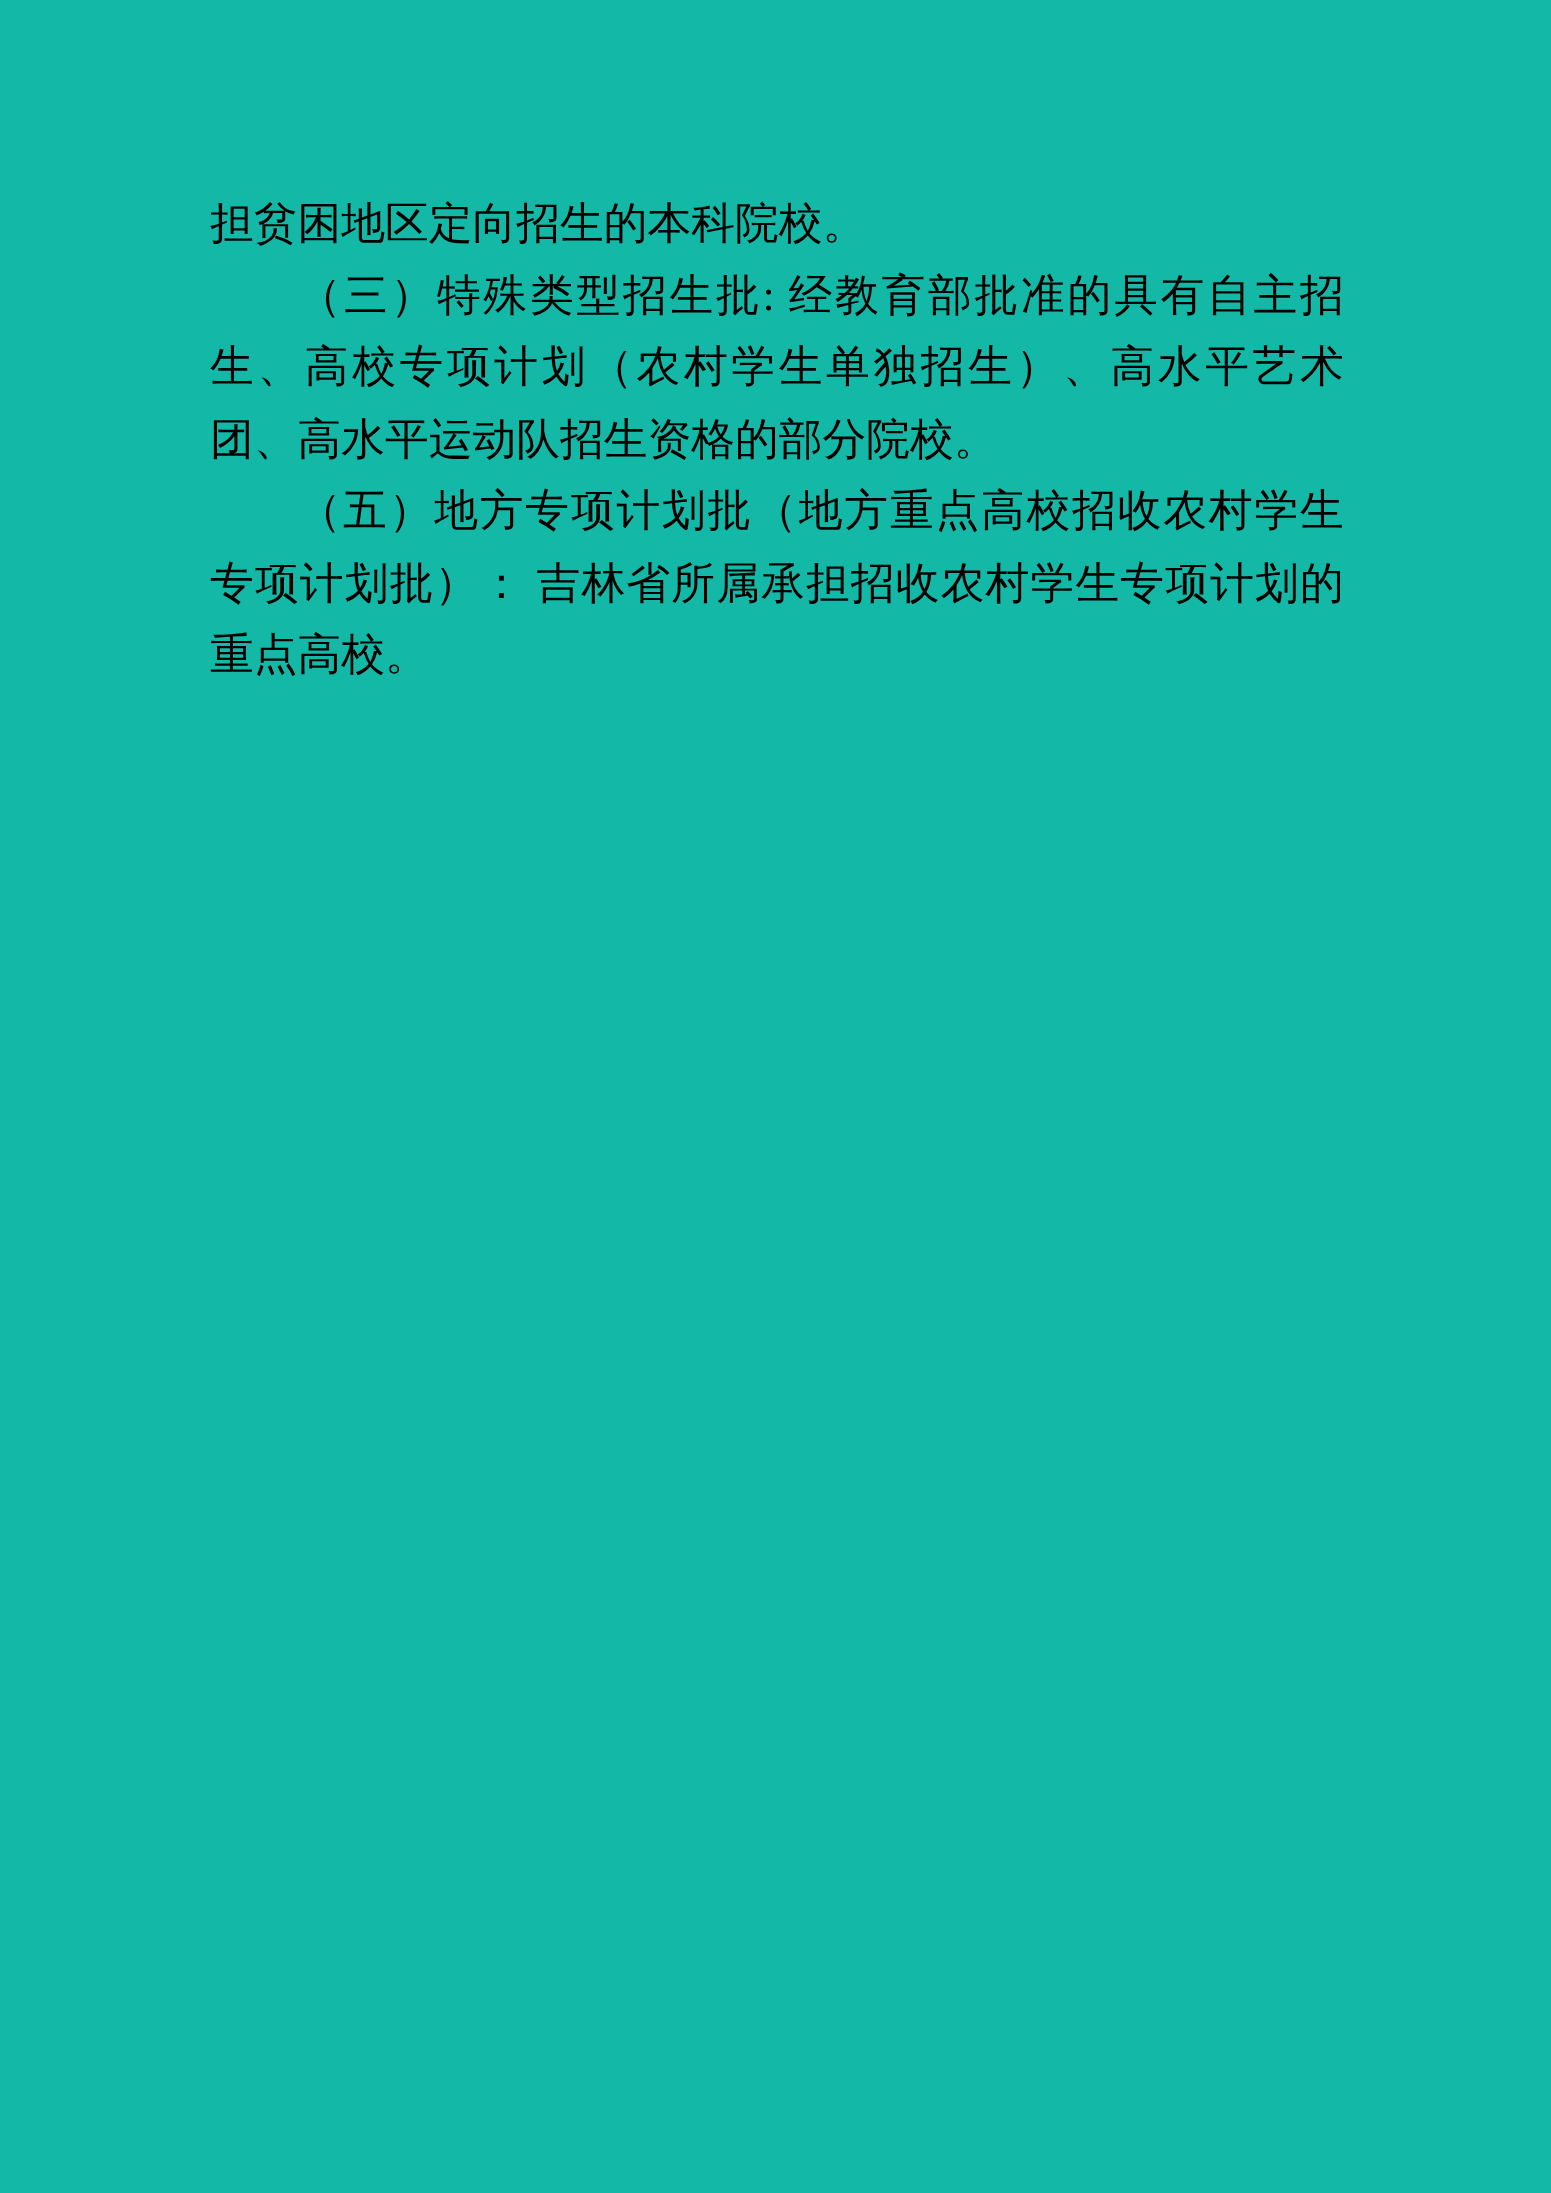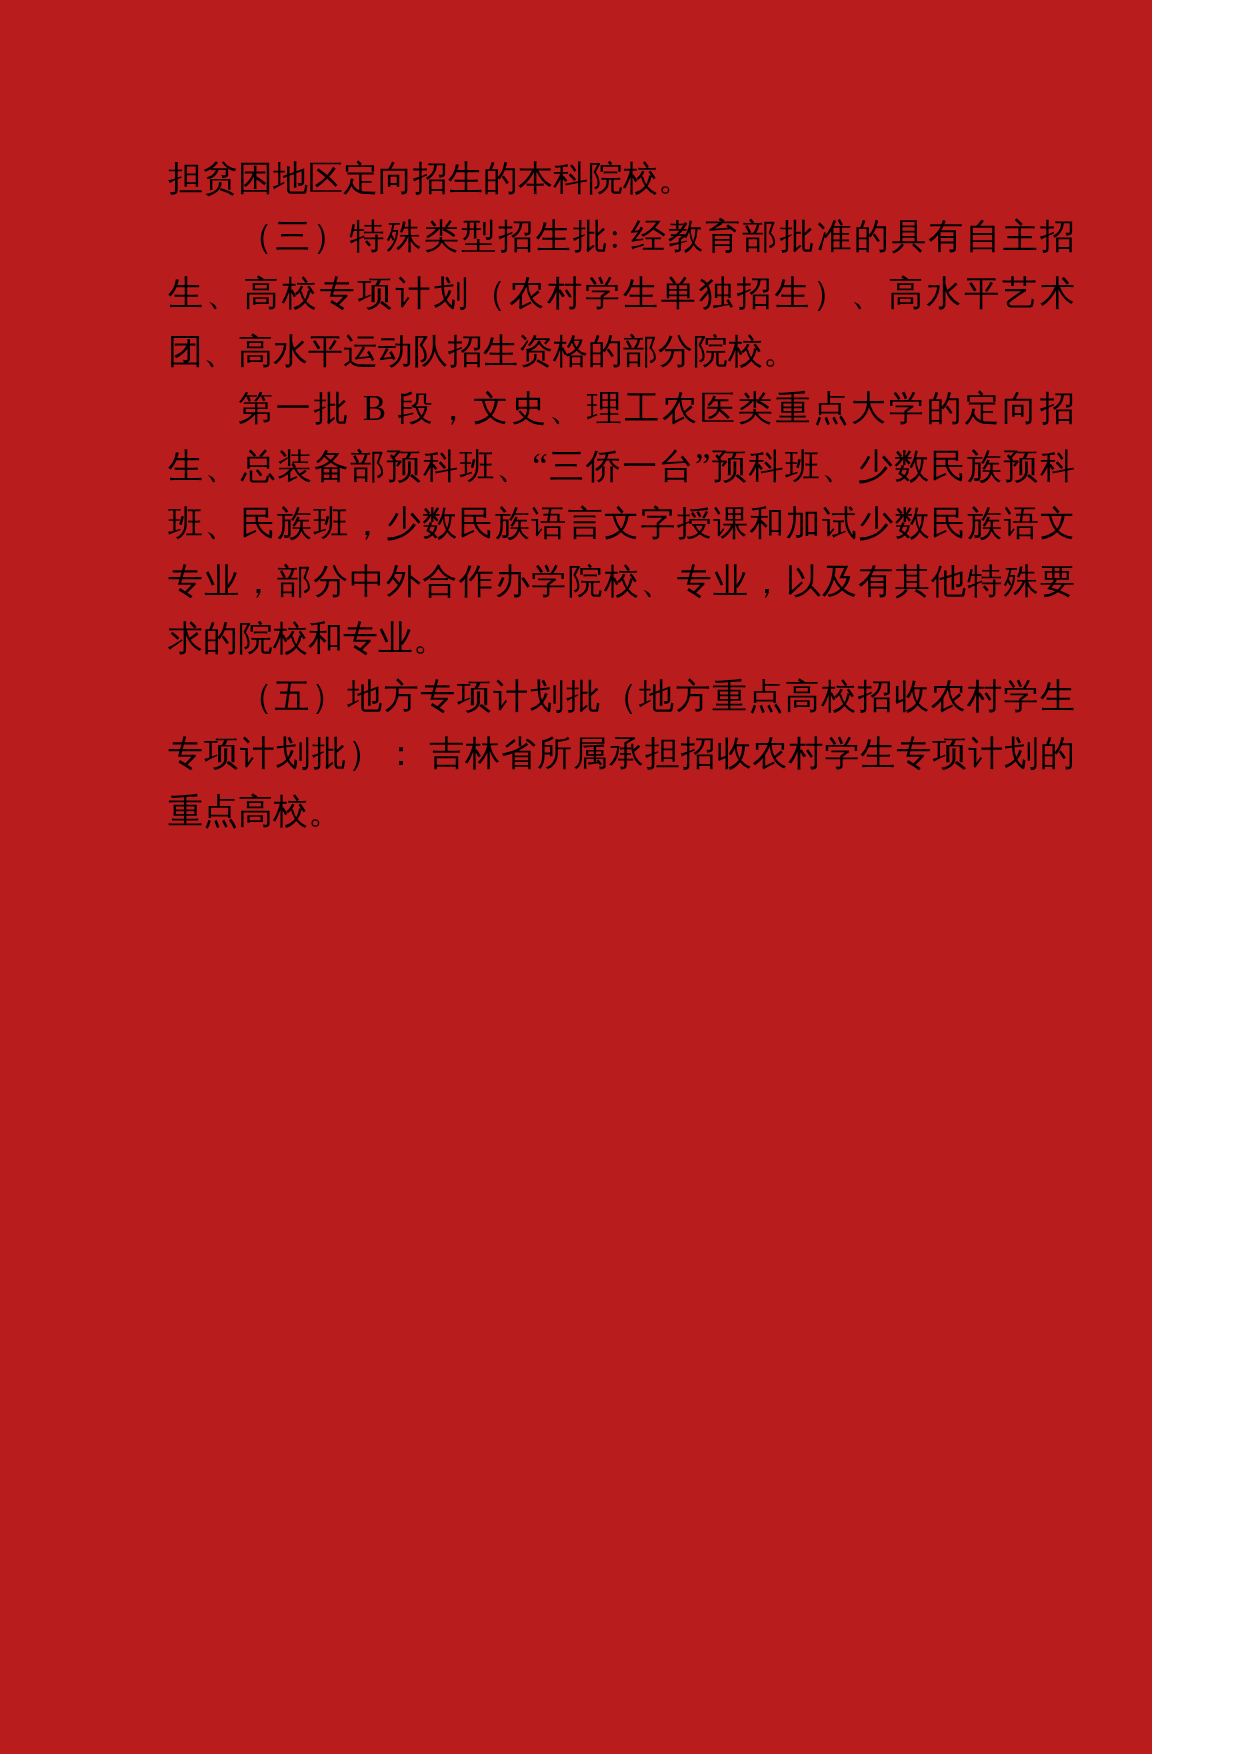--- a/index.html
+++ b/index.html
@@ -2,23 +2,23 @@
 <html><head>
 <meta charset="utf-8">
 <style>
   html, body {
     margin: 0;
     padding: 0;
     background: #ffffff;
   }
   .page {
     position: relative;
-    width: 1152px;
+    width: 1241px;
     height: 1754px;
-    background: #b91c1c;
+    background: #14b8a6;
     overflow: hidden;
   }
   .text-block {
     position: absolute;
     left: 168px;
     top: 150px;
     width: 907px;
     color: #000000;
     font-family: "Liberation Serif", "DejaVu Serif", serif;
     font-size: 35px;
@@ -34,16 +34,15 @@
     text-indent: 2em;
   }
 </style>
 </head>
 <body>
 
 <div class="page">
   <div class="text-block" id="paragraphs-container">
       <p class="">担贫困地区定向招生的本科院校。</p>
       <p class="indent">（三）特殊类型招生批: 经教育部批准的具有自主招生、高校专项计划（农村学生单独招生）、高水平艺术团、高水平运动队招生资格的部分院校。</p>
-      <p class="indent">第一批 B 段，文史、理工农医类重点大学的定向招生、总装备部预科班、“三侨一台”预科班、少数民族预科班、民族班，少数民族语言文字授课和加试少数民族语文专业，部分中外合作办学院校、专业，以及有其他特殊要求的院校和专业。</p>
       <p class="indent">（五）地方专项计划批（地方重点高校招收农村学生专项计划批）： 吉林省所属承担招收农村学生专项计划的重点高校。</p>
     </div>
 </div>
 
 </body></html>

